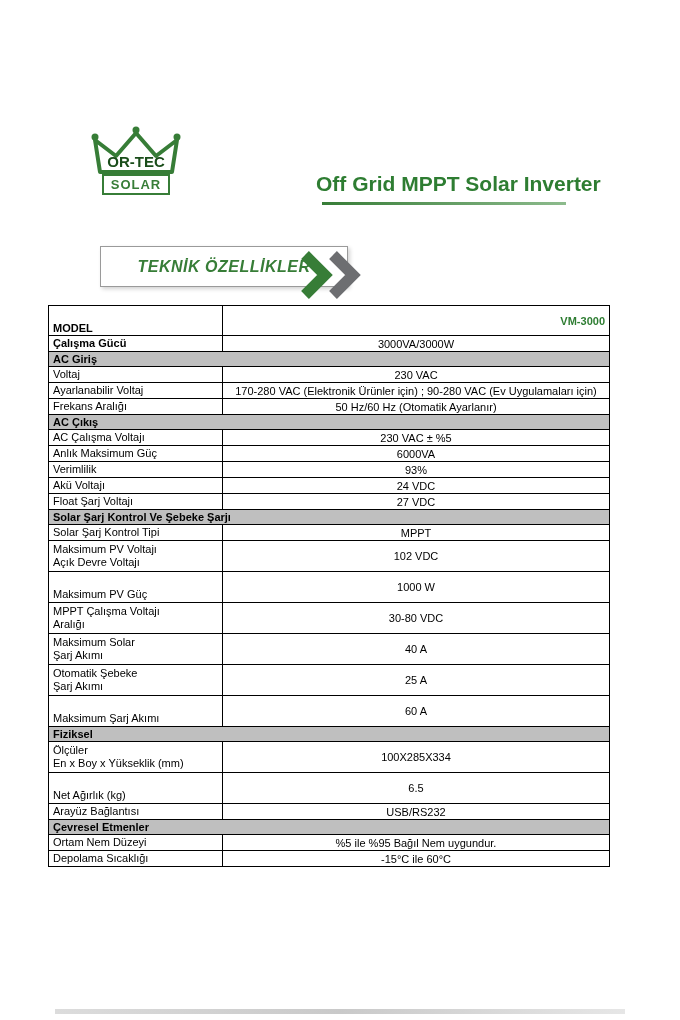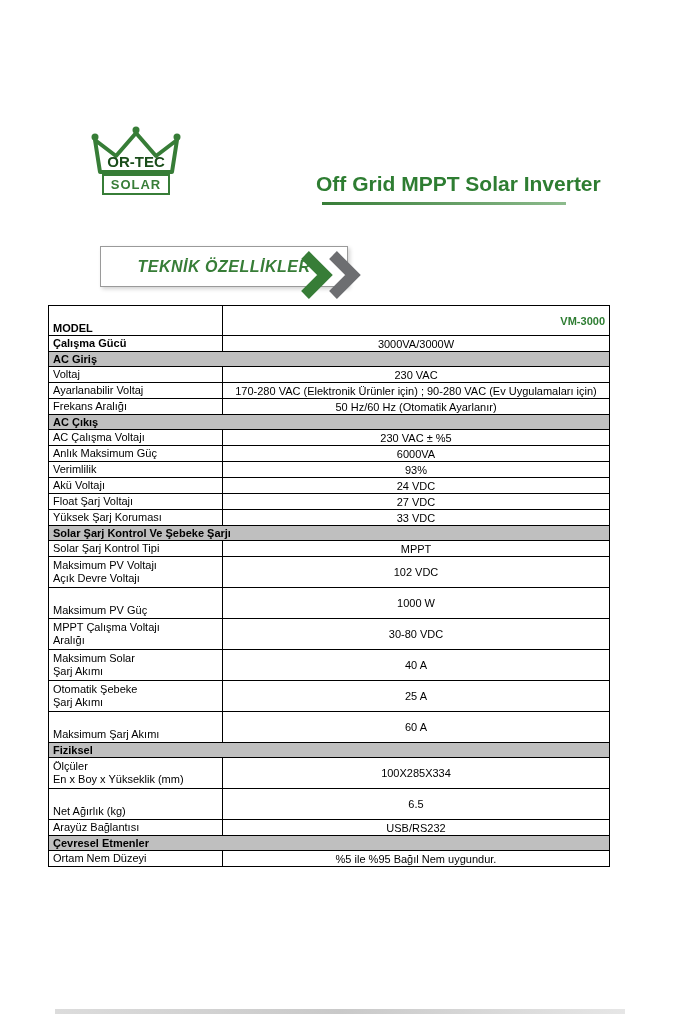--- a/index.html
+++ b/index.html
@@ -139,24 +139,20 @@
         <td class="value">93%</td>
       </tr>
       <tr>
         <td class="label">Akü Voltajı</td>
         <td class="value">24 VDC</td>
       </tr>
       <tr>
         <td class="label">Float Şarj Voltajı</td>
         <td class="value">27 VDC</td>
       </tr>
-      <tr>
-        <td class="label">Yüksek Şarj Koruması</td>
-        <td class="value">33 VDC</td>
-      </tr>
       <tr class="section">
         <td colspan="2">Solar Şarj Kontrol Ve Şebeke Şarjı</td>
       </tr>
       <tr>
         <td class="label">Solar Şarj Kontrol Tipi</td>
         <td class="value">MPPT</td>
       </tr>
       <tr class="tall">
         <td class="label">Maksimum PV Voltajı
 Açık Devre Voltajı</td>
@@ -201,16 +197,20 @@
         <td class="label">Arayüz Bağlantısı</td>
         <td class="value">USB/RS232</td>
       </tr>
       <tr class="section">
         <td colspan="2">Çevresel Etmenler</td>
       </tr>
       <tr>
         <td class="label">Ortam Nem Düzeyi</td>
         <td class="value">%5 ile %95 Bağıl Nem uygundur.</td>
       </tr>
+      <tr>
+        <td class="label">Depolama Sıcaklığı</td>
+        <td class="value">-15°C ile 60°C</td>
+      </tr>
     </tbody>
 </table>
 
 <div class="footer-rule"></div>
 
 </body></html>

